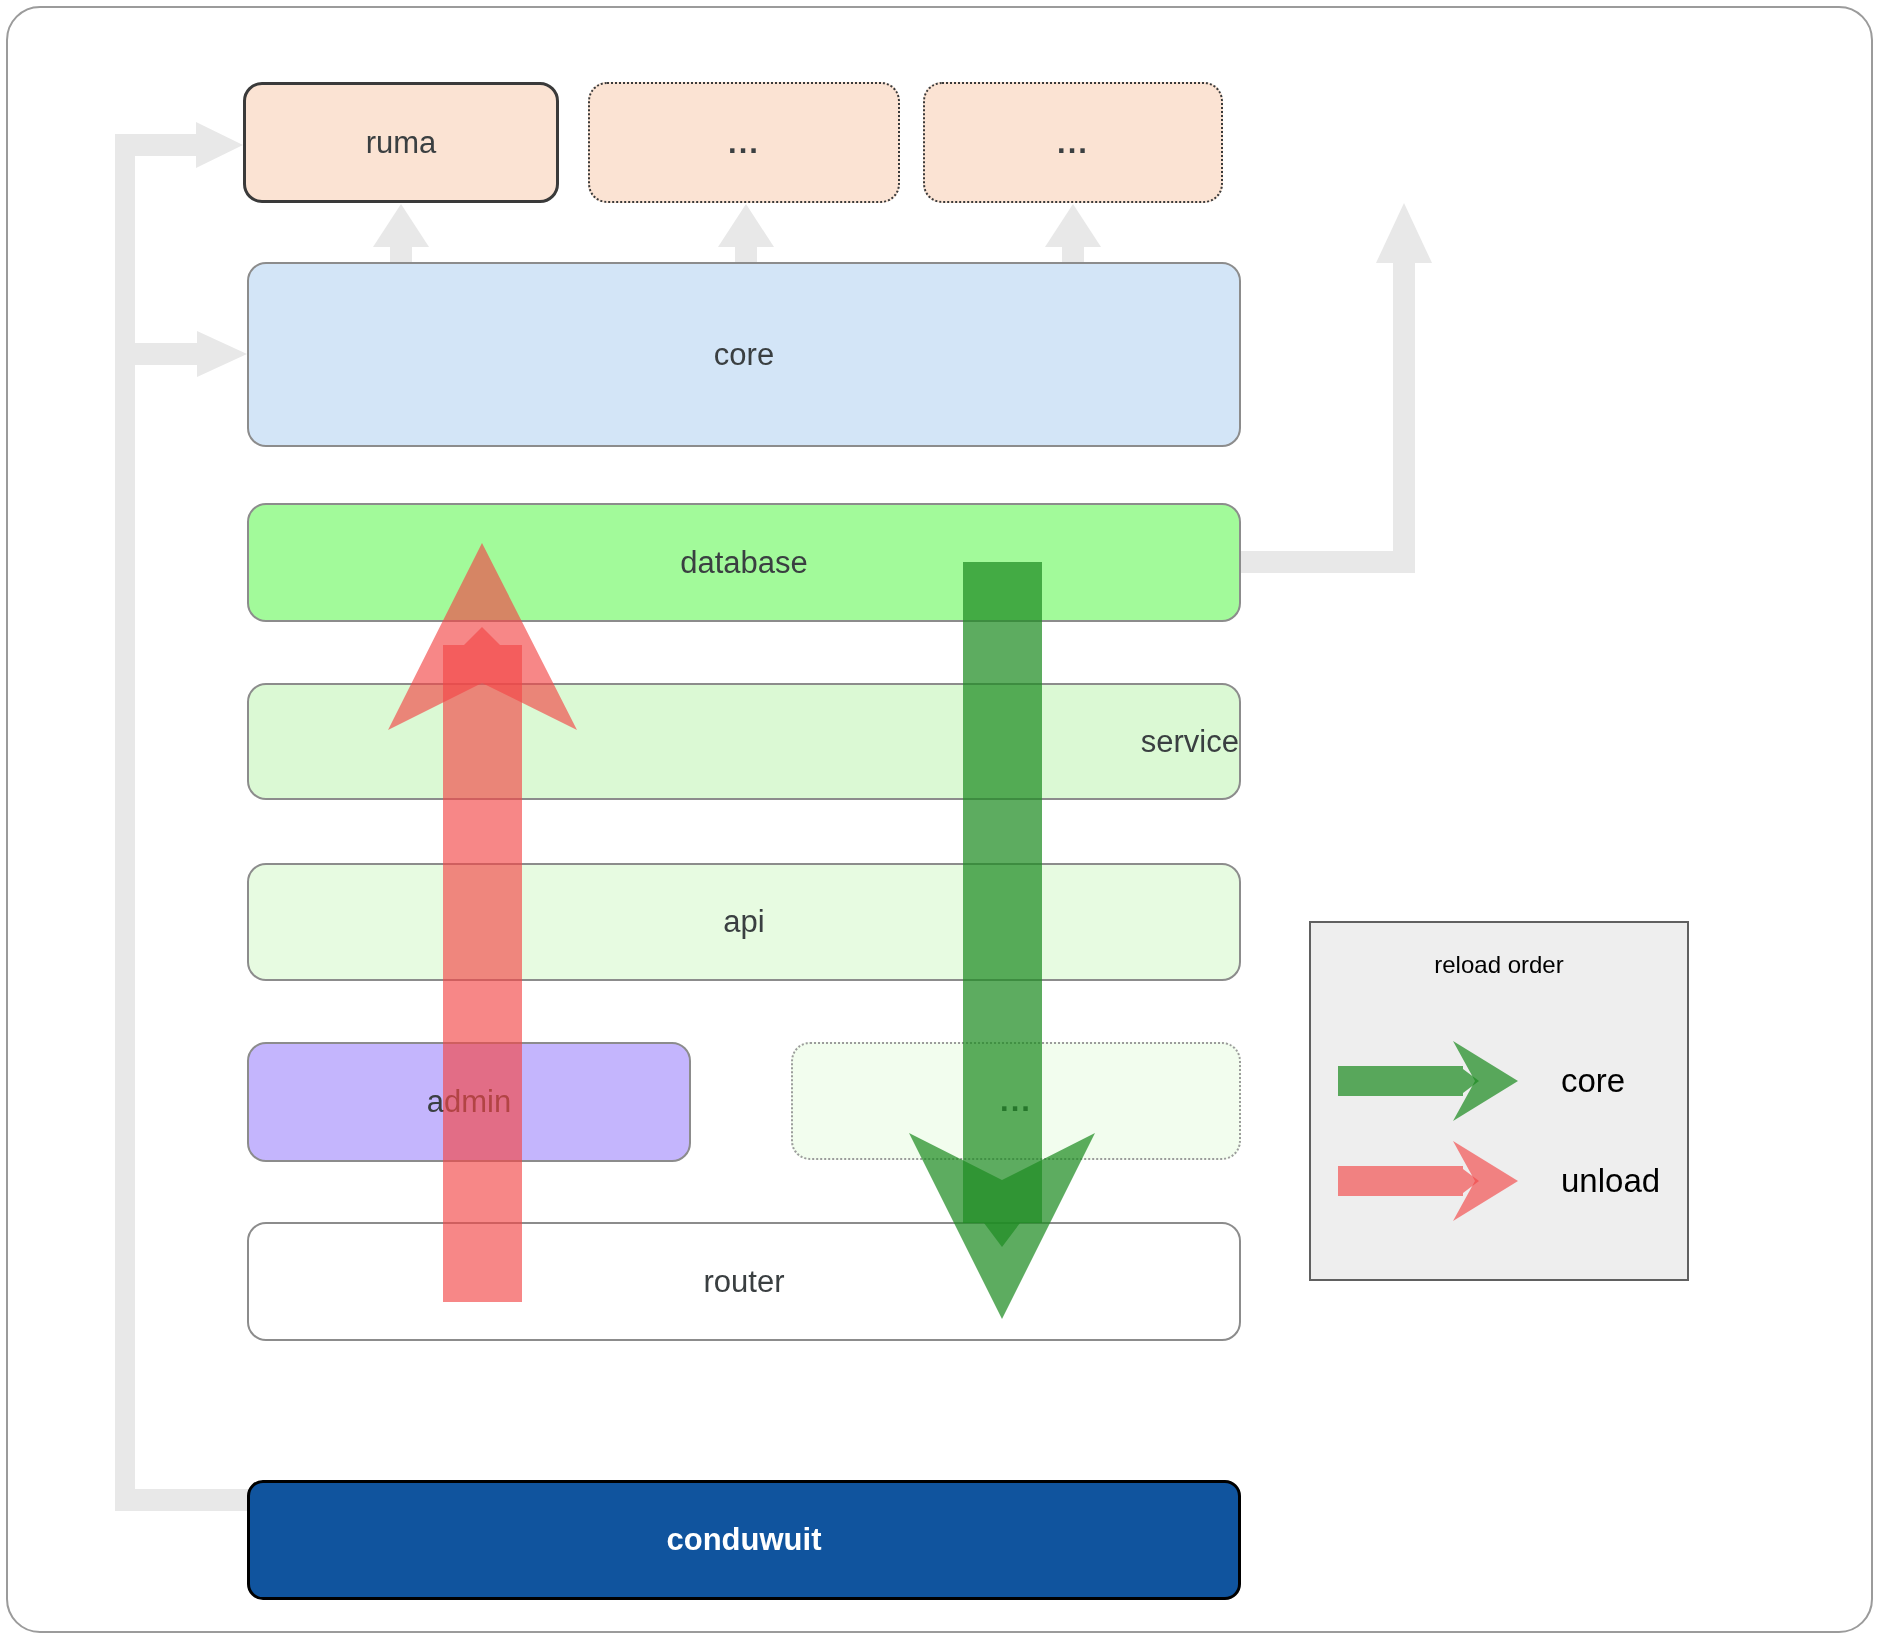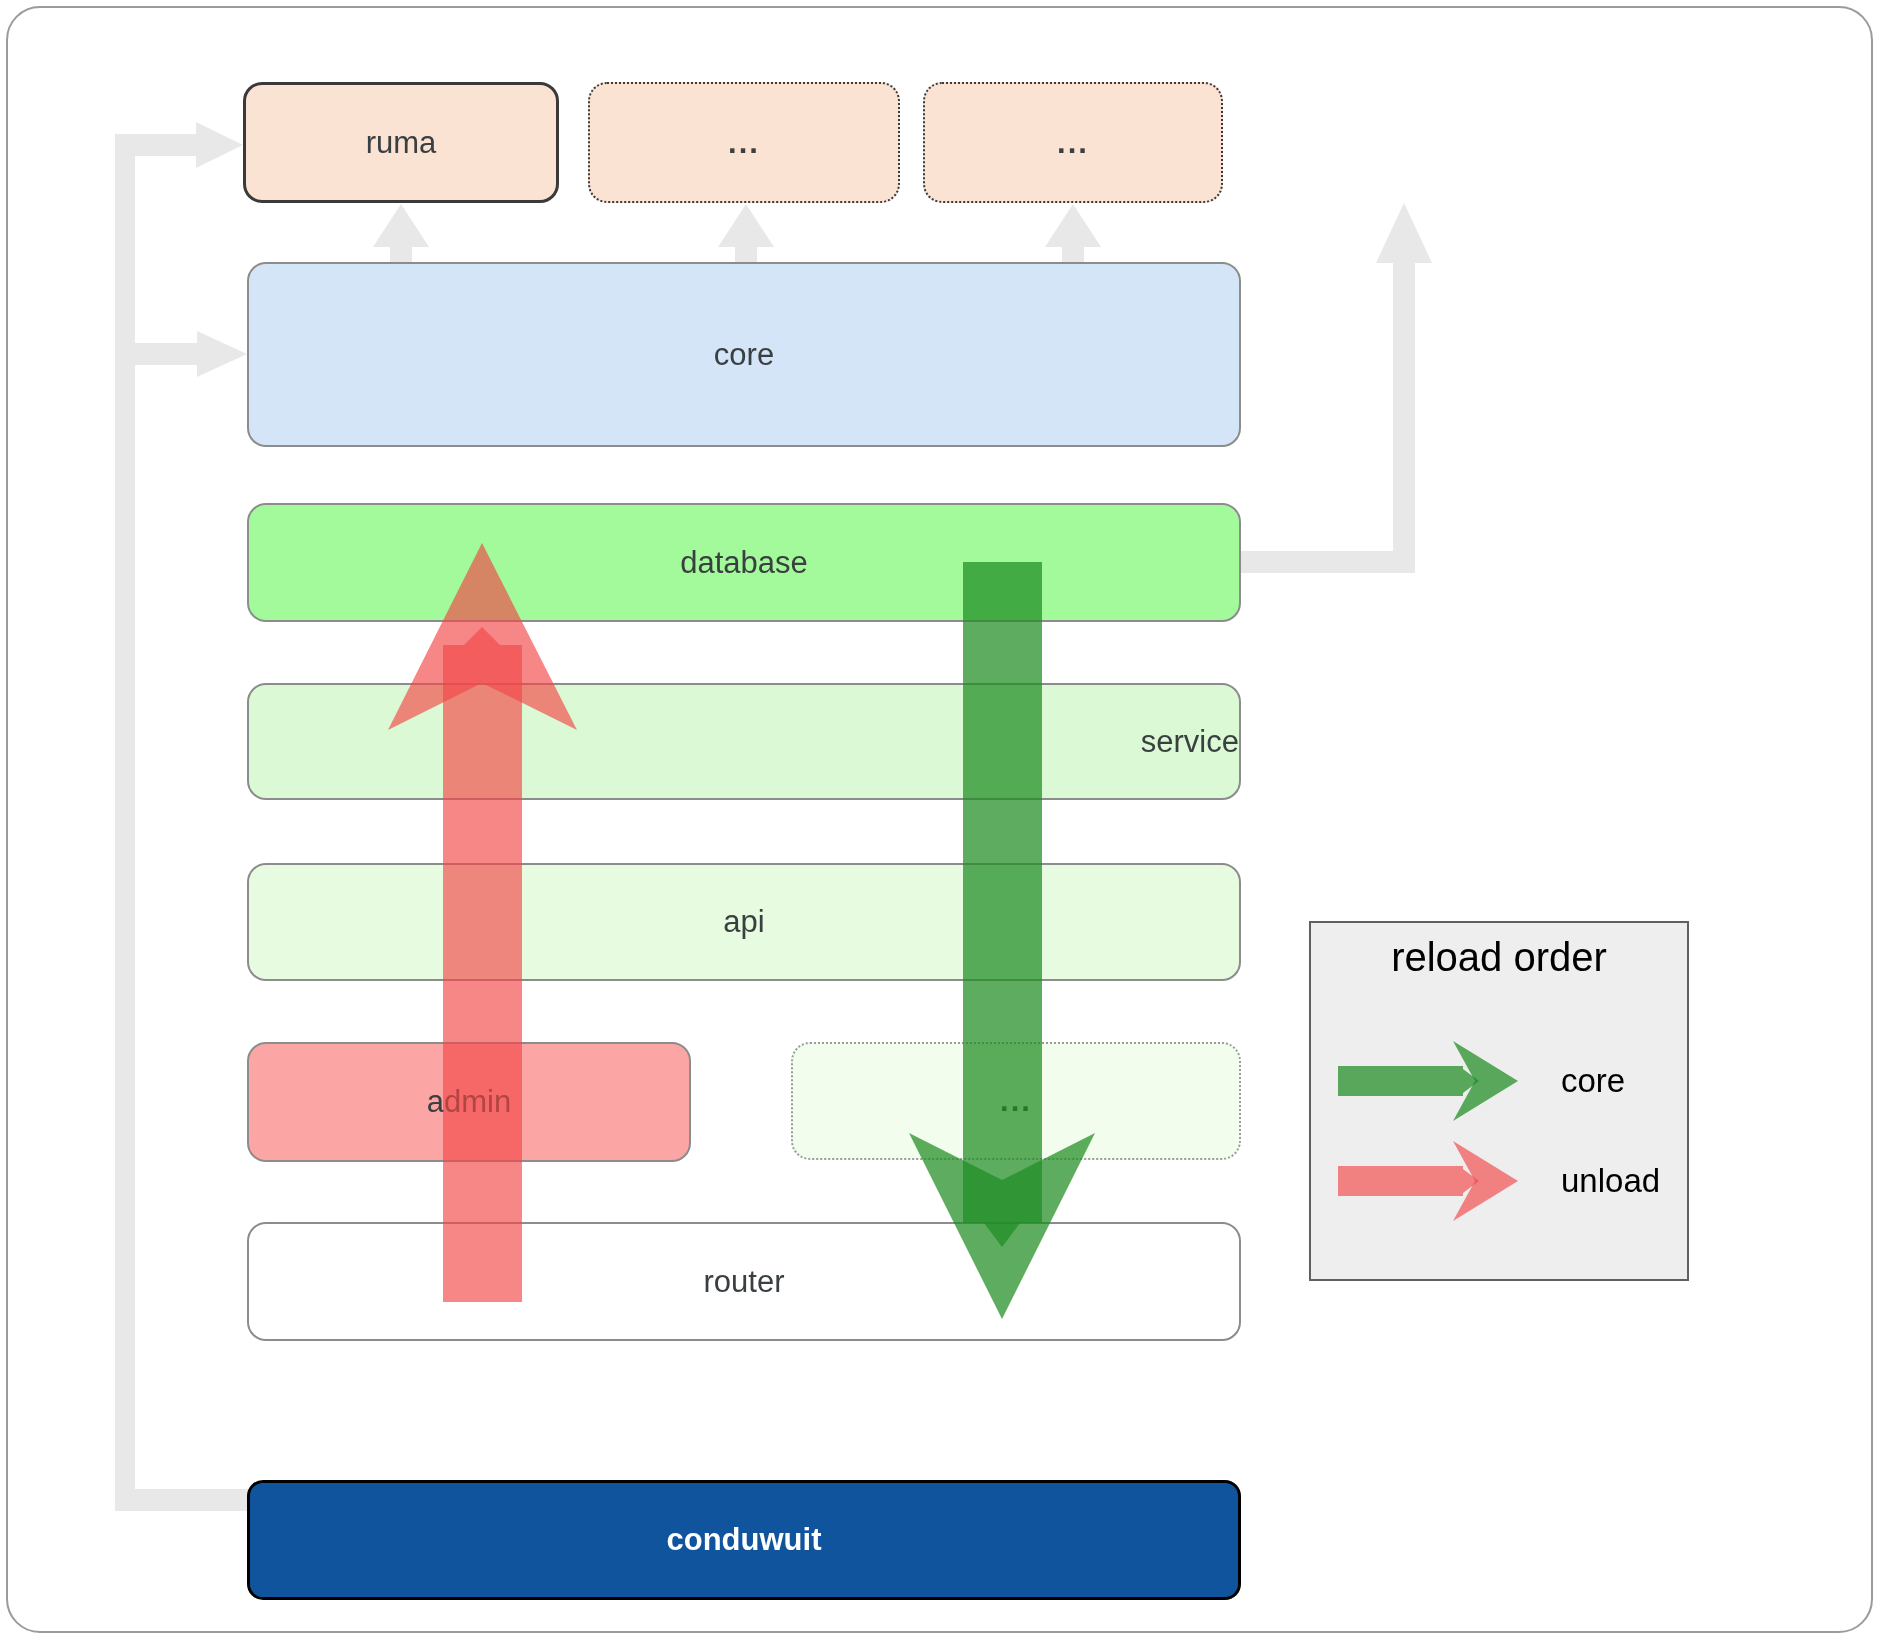--- a/index.html
+++ b/index.html
@@ -13,29 +13,29 @@
        font-size:31px;color:#3a3f41;box-sizing:border-box;z-index:1;border-radius:19px;}
   .dots{font-weight:700;letter-spacing:2px;}
   .b-ruma{left:243px;top:82px;width:316px;height:121px;background:#fbe3d3;border:3px solid #3a3a3a;}
   .b-d1{left:588px;top:82px;width:312px;height:121px;background:#fbe3d3;border:2px dotted #3a3a3a;}
   .b-d2{left:923px;top:82px;width:300px;height:121px;background:#fbe3d3;border:2px dotted #3a3a3a;}
   .b-rocksdb{left:1245px;top:82px;width:318px;height:120px;background:#fbe3d3;border:3px solid #3a3a3a;}
   .b-core{left:247px;top:262px;width:994px;height:185px;background:#d3e5f7;border:2px solid #8c8c8c;}
   .b-database{left:247px;top:503px;width:994px;height:119px;background:#a2fa9a;border:2px solid #8c8c8c;}
   .b-service{left:247px;top:683px;width:994px;height:117px;background:#dbf9d4;border:2px solid #8c8c8c;justify-content:flex-end;}
   .b-api{left:247px;top:863px;width:994px;height:118px;background:#e7fbe1;border:2px solid #8c8c8c;}
-  .b-admin{left:247px;top:1042px;width:444px;height:120px;background:#fca5a5;border:2px solid #8c8c8c;}
+  .b-admin{left:247px;top:1042px;width:444px;height:120px;background:#c4b5fd;border:2px solid #8c8c8c;}
   .b-d3{left:791px;top:1042px;width:450px;height:118px;background:#f2fdee;border:2px dotted #9c9c9c;}
   .b-router{left:247px;top:1222px;width:994px;height:119px;background:#ffffff;border:2px solid #8c8c8c;}
   .b-conduwuit{left:247px;top:1480px;width:994px;height:120px;background:#10549e;border:3px solid #000;
                color:#fff;font-weight:600;border-radius:16px;}
   .arrows{z-index:2;}
   .legend{position:absolute;left:1309px;top:921px;width:380px;height:360px;background:#eeeeee;
           border:2px solid #606060;box-sizing:border-box;z-index:1;}
-  .legend-title{position:absolute;left:0;top:12px;width:100%;text-align:center;font-size:40px;color:#000;}
+  .legend-title{position:absolute;left:0;top:28px;width:100%;text-align:center;font-size:24px;color:#000;}
   .legend-row{position:absolute;left:0;width:100%;height:100px;}
   .legend-row .arrow-svg{position:absolute;left:22px;top:0;}
   .legend-row .legend-label{position:absolute;left:250px;top:0;height:100px;line-height:100px;font-size:33px;color:#000;}
   .row-load{top:108px;}
   .row-unload{top:208px;}
 </style>
 </head>
 <body>
 
 <div class="canvas">

